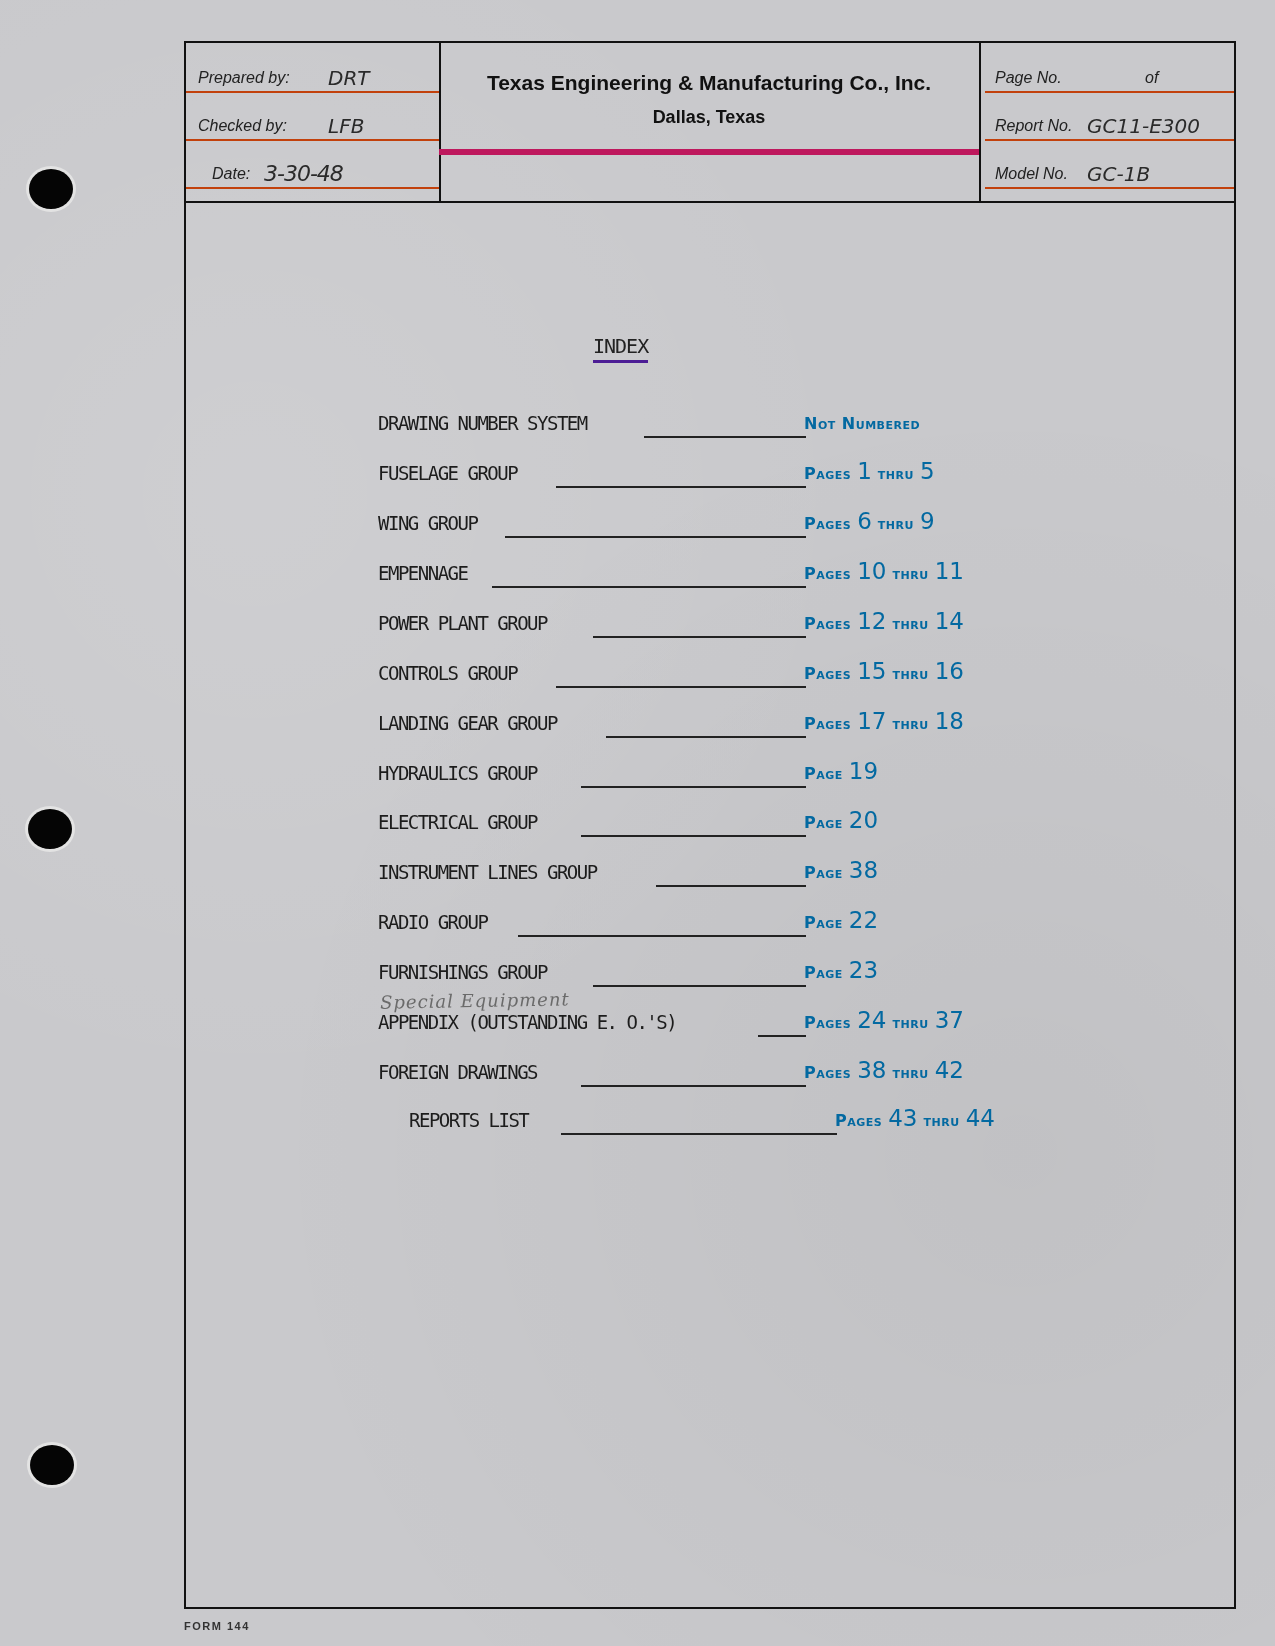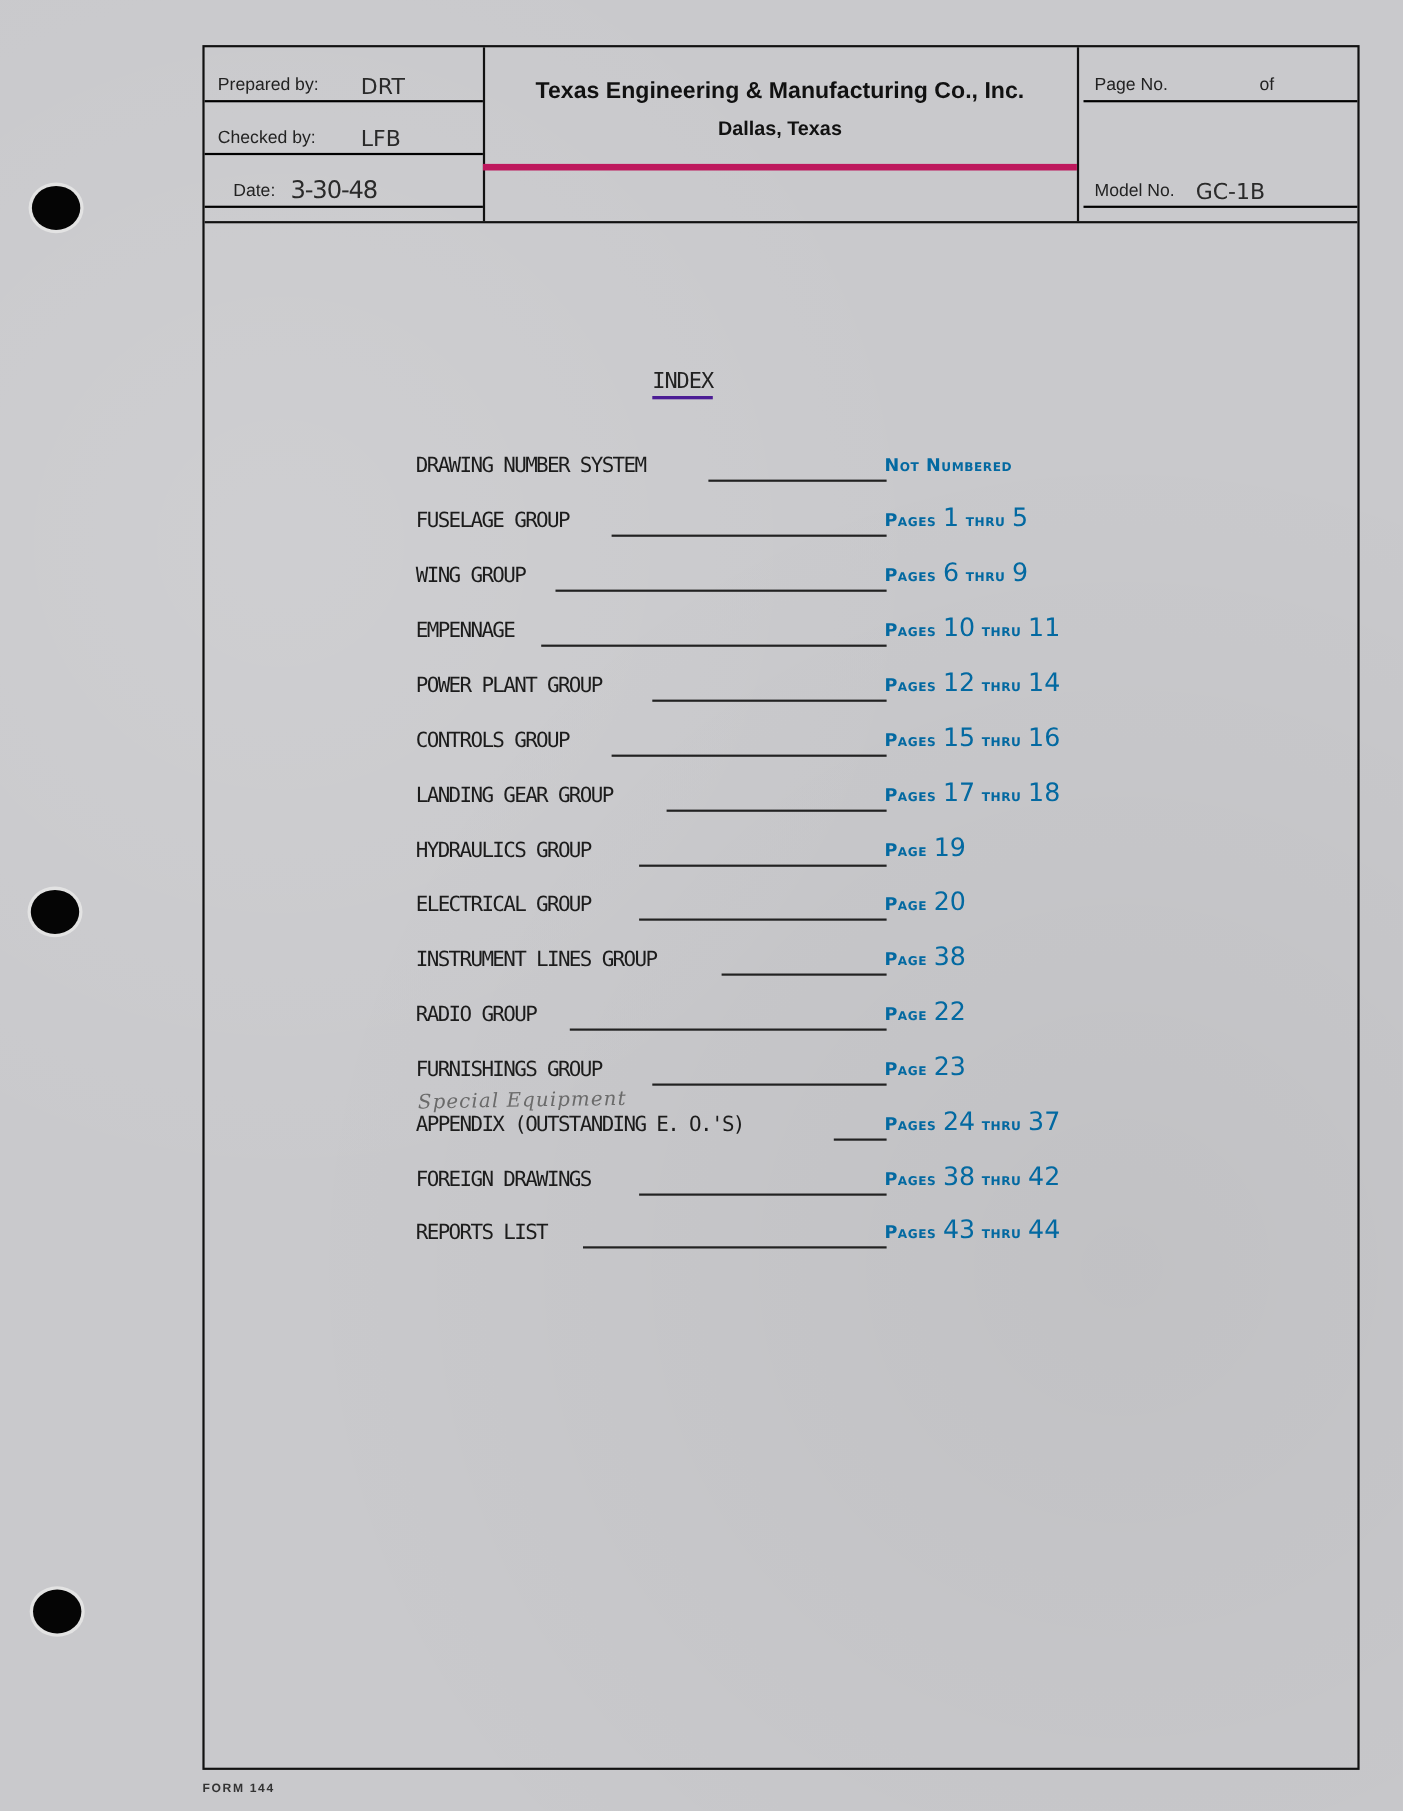--- a/index.html
+++ b/index.html
@@ -13,21 +13,21 @@
     color:#1a1a1a;
   }
   .hole { position:absolute; width:44px; height:40px; border-radius:50%; background:#050505;
           box-shadow:0 0 0 3px #e3e3e3; }
   .frame { position:absolute; left:184px; top:41px; width:1052px; height:1568px;
            border:2px solid #111; box-sizing:border-box; }
   .hdr { position:absolute; left:0; top:0; width:100%; height:158px; border-bottom:2px solid #111; }
   .col-left { position:absolute; left:0; top:0; width:253px; height:100%; border-right:2px solid #111; }
   .col-mid { position:absolute; left:253px; top:0; width:540px; height:100%; border-right:2px solid #111; }
   .col-right { position:absolute; left:795px; top:0; right:0; height:100%; }
-  .row { position:absolute; left:0; right:0; height:48px; border-bottom:2px solid #000000; }
+  .row { position:absolute; left:0; right:0; height:48px; border-bottom:2px solid #c2410c;font-style:italic; }
   .col-right .row { left:4px; }
   .lbl { position:absolute; bottom:4px; font-size:16px; color:#222; }
   .val { position:absolute; bottom:1px; font-family:"DejaVu Sans", sans-serif; font-size:20px; color:#2a2a2a; }
   .hand { font-family:"DejaVu Sans", sans-serif; font-size:22px; letter-spacing:-1px; }
   .company { position:absolute; left:0; right:0; top:16px; text-align:center; font-weight:bold; font-size:21px; color:#111; }
   .city { position:absolute; left:0; right:0; top:52px; text-align:center; font-weight:bold; font-size:18px; color:#111; }
   .title { position:absolute; left:593px; top:334px; font-family:"DejaVu Sans Mono", monospace; font-size:20px;
            letter-spacing:-1px; border-bottom:3px solid #4c1d95; padding-bottom:2px; color:#222; }
   .entry { position:absolute; left:378px; width:640px; height:30px; }
   .entry .name { position:absolute; left:0; bottom:4px; font-family:"DejaVu Sans Mono", monospace; font-size:19px;
@@ -66,20 +66,24 @@
     <div class="col-mid">
       <div style="position:absolute;left:0;right:0;top:12px;height:94px;border-bottom:6px solid #be185d;">
         <div class="company">Texas Engineering &amp; Manufacturing Co., Inc.</div>
         <div class="city">Dallas, Texas</div>
       </div>
     </div>
     <div class="col-right">
       <div class="row" style="top:0;">
         <span class="lbl" style="left:10px;">Page No.</span>
         <span class="lbl" style="left:160px;">of</span>
+      </div>
+      <div class="row" style="top:48px;">
+        <span class="lbl" style="left:10px;">Report No.</span>
+        <span class="val" style="left:102px;">GC11-E300</span>
       </div>
       <div class="row" style="top:96px;">
         <span class="lbl" style="left:10px;">Model No.</span>
         <span class="val" style="left:102px;">GC-1B</span>
       </div>
     </div>
   </div>
 </div>
 
 <div class="title">INDEX</div>
@@ -148,21 +152,21 @@
     <div class="entry" style="top: 1007px;">
       <span class="name">APPENDIX (OUTSTANDING E. O.'S)</span>
       <span class="leader" style="left:380px;"></span>
       <span class="pg"><span class="w">Pages</span><span class="n">24</span><span class="w">thru</span><span class="n">37</span></span>
     </div>
     <div class="entry" style="top: 1057px;">
       <span class="name">FOREIGN DRAWINGS</span>
       <span class="leader" style="left:203px;"></span>
       <span class="pg"><span class="w">Pages</span><span class="n">38</span><span class="w">thru</span><span class="n">42</span></span>
     </div>
-    <div class="entry" style="top: 1105px;">
+    <div class="entry" style="top: 1105px; margin-left: 31px;">
       <span class="name">REPORTS LIST</span>
       <span class="leader" style="left:152px;"></span>
       <span class="pg"><span class="w">Pages</span><span class="n">43</span><span class="w">thru</span><span class="n">44</span></span>
     </div>
   </div>
 
 <div class="note">Special Equipment</div>
 
 <div class="form">FORM 144</div>
 

